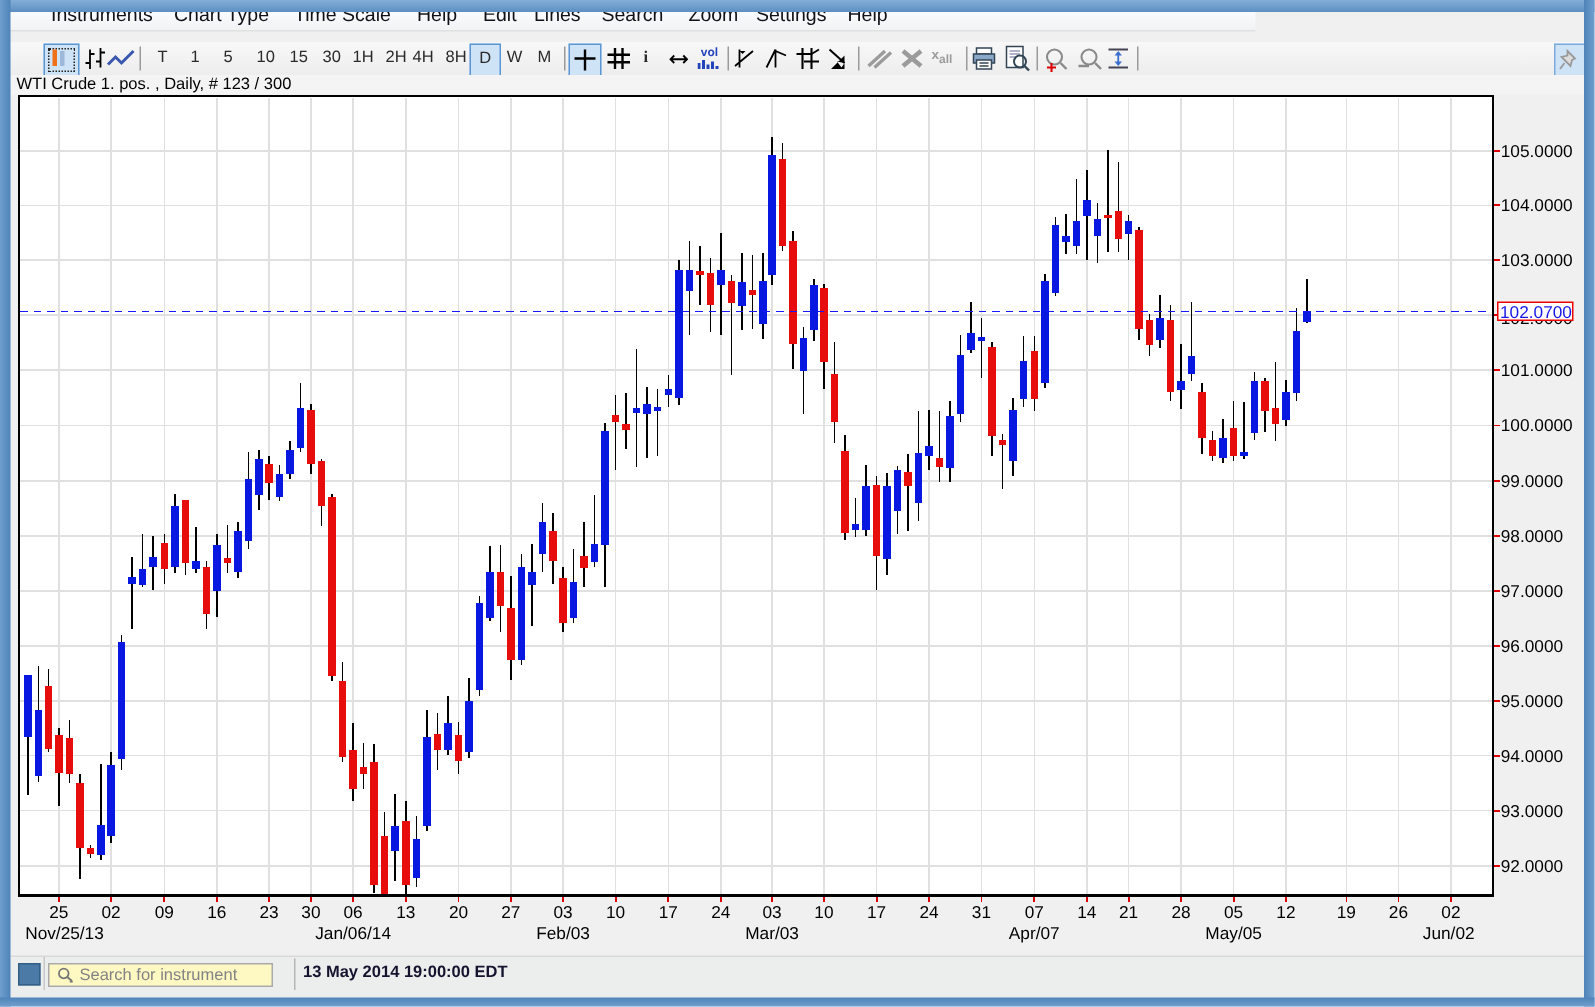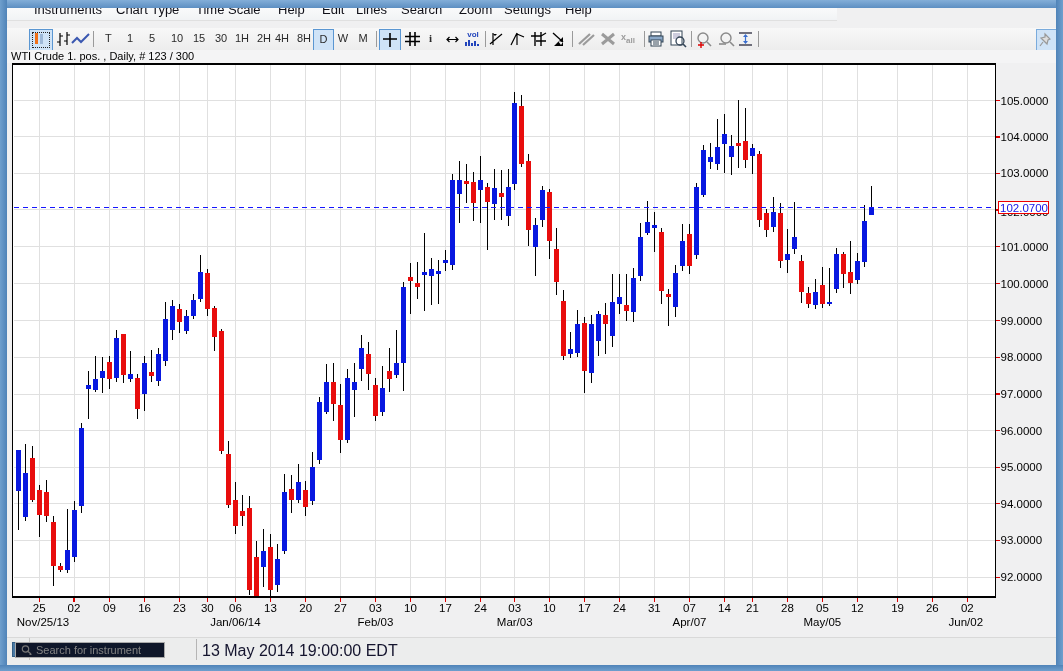--- a/index.html
+++ b/index.html
@@ -628,26 +628,26 @@
       </svg></div>
   </div>
 
 <div style="position:absolute;left:7px;top:50px;width:1049px;height:13px;background:#f4f4f5"></div>
 <div style="position:absolute;left:11px;top:50px;font-size:11px;color:#000;white-space:nowrap">WTI Crude 1. pos. , Daily, # 123 / 300</div>
 
 <div style="position:absolute;left:7px;top:637px;width:1049px;height:28px;background:#eceded;border-top:1px solid #d9d9d9"></div>
 
 <div style="position:absolute;left:12px;top:642px;width:13px;height:13px;background:#4a7aa5;border:1px solid #335f86"></div>
 <div style="position:absolute;left:29px;top:638px;width:1px;height:22px;background:#c8c8c8"></div>
-<div style="position:absolute;left:15px;top:642px;width:148px;height:14px;background:#0f172a;border:1px solid #aaa">
+<div style="position:absolute;left:32px;top:642px;width:148px;height:14px;background:#fef9c3;border:1px solid #aaa">
   <svg width="14" height="12" style="position:absolute;left:4px;top:1px">
       <circle cx="5.5" cy="5" r="3.2" fill="none" stroke="#777" stroke-width="1.2"></circle>
       <path d="M8 7.5l3 2.5" stroke="#777" stroke-width="1.3"></path>
       <path d="M9.5 10.5h2" stroke="#777" stroke-width="1"></path>
     </svg>
   <span style="position:absolute;left:20px;top:1px;font-size:11px;color:#838383;white-space:nowrap">Search for instrument</span>
 </div>
 <div style="position:absolute;left:196px;top:639px;width:1px;height:21px;background:#b5b5b5"></div>
-<div style="position:absolute;left:202px;top:642px;font-size:16px;font-weight:normal;color:#14142e;white-space:nowrap">13 May 2014 19:00:00 EDT</div>
+<div style="position:absolute;left:202px;top:642px;font-size:11px;font-weight:bold;color:#14142e;white-space:nowrap">13 May 2014 19:00:00 EDT</div>
 
 <div style="position:absolute;left:0;top:0;width:1063px;height:8px;background:linear-gradient(#83aed8,#5d8fc2)"></div>
 <div style="position:absolute;left:0;top:0;width:7px;height:671px;background:linear-gradient(90deg,#6f9fcd,#4f83b8)"></div>
 <div style="position:absolute;left:1056px;top:0;width:7px;height:671px;background:linear-gradient(90deg,#4f83b8,#6f9fcd)"></div>
 <div style="position:absolute;left:0;top:665px;width:1063px;height:6px;background:linear-gradient(#4f83b8,#6f9fcd)"></div>
 </body></html>

